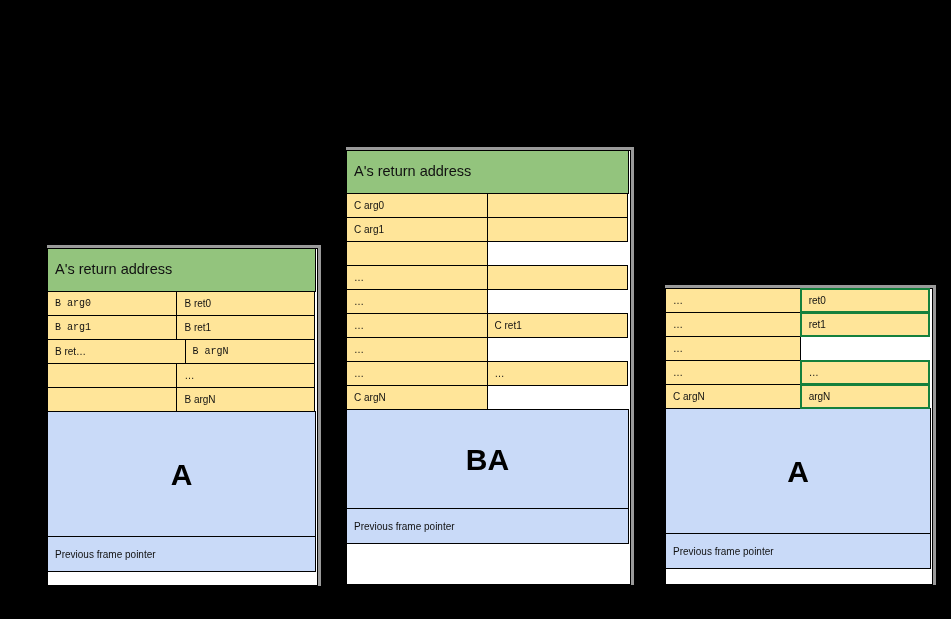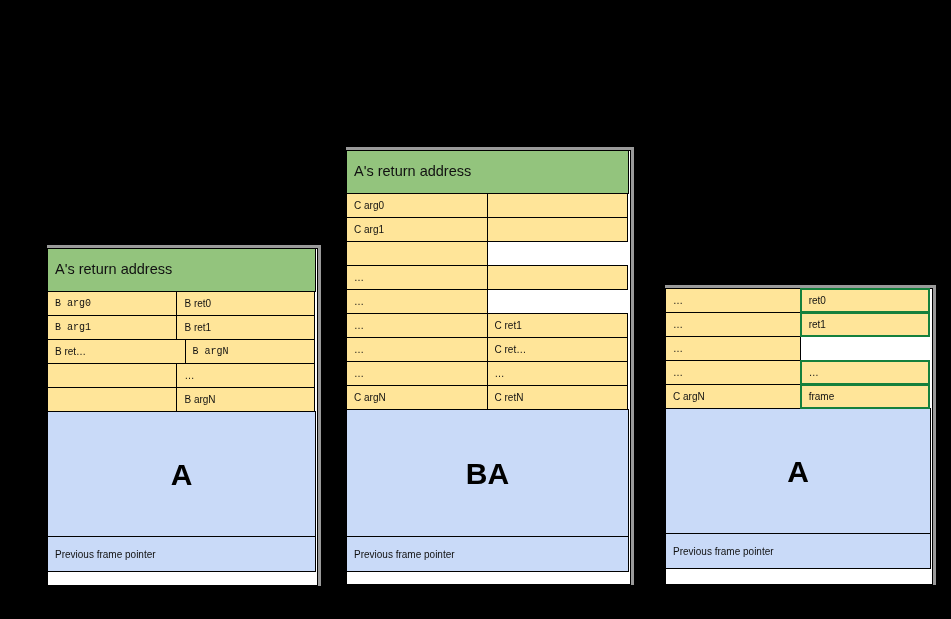--- a/index.html
+++ b/index.html
@@ -95,21 +95,21 @@
 
   
   #panel-2 {
     left: 346px;
     top: 150px;
     width: 285px;
     height: 435px;
   }
   #panel-2 .col-a { width: 50%; }
   #panel-2 .col-b { width: 50%; }
-  #panel-2 .frame-body { height: 128px; }
+  #panel-2 .frame-body { height: 100px; }
 
   
   #panel-3 {
     left: 665px;
     top: 288px;
     width: 268px;
     height: 297px;
   }
   #panel-3 .col-a { width: 51%; }
   #panel-3 .col-b { width: 49%; }
@@ -173,29 +173,27 @@
   </div>
   <div class="row">
     <div class="cell yellow col-a">…</div>
   </div>
   <div class="row">
     <div class="cell yellow col-a">…</div>
     <div class="cell yellow col-b">C ret1</div>
   </div>
   <div class="row">
     <div class="cell yellow col-a">…</div>
-    <div class="cell yellow col-b">C ret…</div>
   </div>
   <div class="row">
     <div class="cell yellow col-a">…</div>
     <div class="cell yellow col-b">…</div>
   </div>
   <div class="row">
     <div class="cell yellow col-a">C argN</div>
-    <div class="cell yellow col-b">C retN</div>
   </div>
 
   <div class="row">
     <div class="cell blue frame-body" style="width:100%">BA</div>
   </div>
   <div class="row">
     <div class="cell blue frame-ptr" style="width:100%">Previous frame pointer</div>
   </div>
 </div>
 
@@ -210,21 +208,21 @@
   </div>
   <div class="row">
     <div class="cell yellow col-a">…</div>
   </div>
   <div class="row">
     <div class="cell yellow col-a">…</div>
     <div class="cell yellow col-b ret-outline">…</div>
   </div>
   <div class="row">
     <div class="cell yellow col-a">C argN</div>
-    <div class="cell yellow col-b ret-outline">frame</div>
+    <div class="cell yellow col-b ret-outline">argN</div>
   </div>
 
   <div class="row">
     <div class="cell blue frame-body" style="width:100%">A</div>
   </div>
   <div class="row">
     <div class="cell blue frame-ptr" style="width:100%">Previous frame pointer</div>
   </div>
 </div>
 

